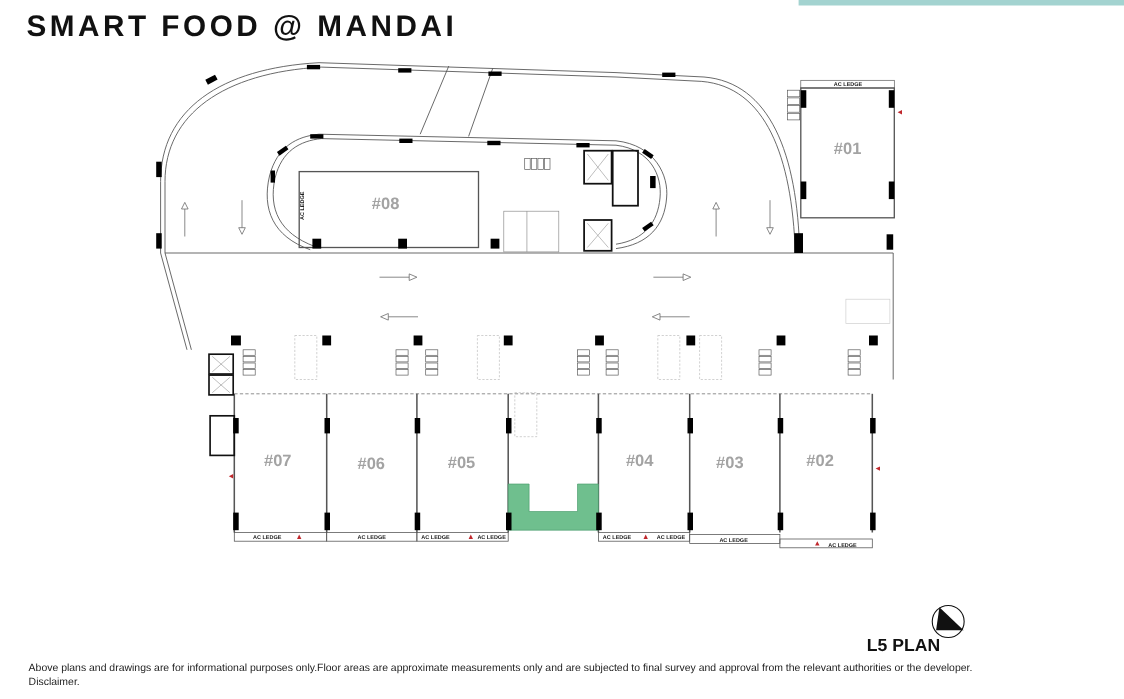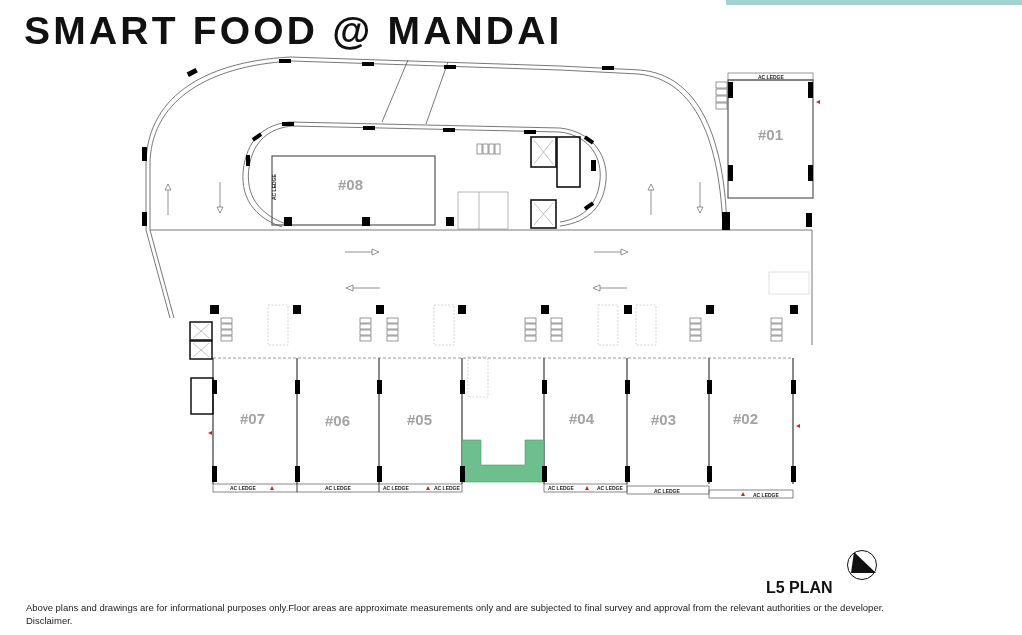--- a/index.html
+++ b/index.html
@@ -1,24 +1,24 @@
 <!DOCTYPE html>
 <html><head>
   <meta charset="utf-8">
   <style>
     html, body { margin: 0; padding: 0; background: #ffffff; }
     body { width: 1022px; height: 635px; position: relative; overflow: hidden;
            font-family: "Liberation Sans", sans-serif; }
     .teal-bar { position: absolute; left: 726px; top: 0; width: 296px; height: 5px; background: #a3d3d0; }
     .title { position: absolute; left: 24px; top: 9px; font-family: "Liberation Sans", sans-serif;
-             font-weight: bold; font-size: 39px; letter-spacing: 3.2px; color: #111; margin: 0; white-space: nowrap; }
+             font-weight: bold; font-size: 27px; letter-spacing: 3.2px; color: #111; margin: 0; white-space: nowrap; }
     .plan { position: absolute; left: 0; top: 0; width: 1022px; height: 635px; }
     .unit-label { font-family: "Liberation Sans", sans-serif; font-weight: bold; font-size: 15px; fill: #a3a3a3; }
     .ledge-label { font-family: "Liberation Sans", sans-serif; font-weight: bold; font-size: 5px; fill: #222; }
-    .plan-name { position: absolute; left: 766px; top: 579px; font-family: "Liberation Sans", sans-serif;
+    .plan-name { position: absolute; left: 788px; top: 579px; font-family: "Liberation Sans", sans-serif;
                  font-weight: bold; font-size: 16px; color: #111; white-space: nowrap; }
     .north { position: absolute; left: 846px; top: 549px; width: 32px; height: 32px; }
     .disclaimer { position: absolute; left: 26px; top: 602px; font-family: "Liberation Sans", sans-serif;
                   font-size: 9.5px; color: #222; line-height: 12.5px; white-space: nowrap; }
   </style>
 </head>
 <body>
 
 <div class="teal-bar"></div>
 <h1 class="title">SMART FOOD @ MANDAI</h1>

